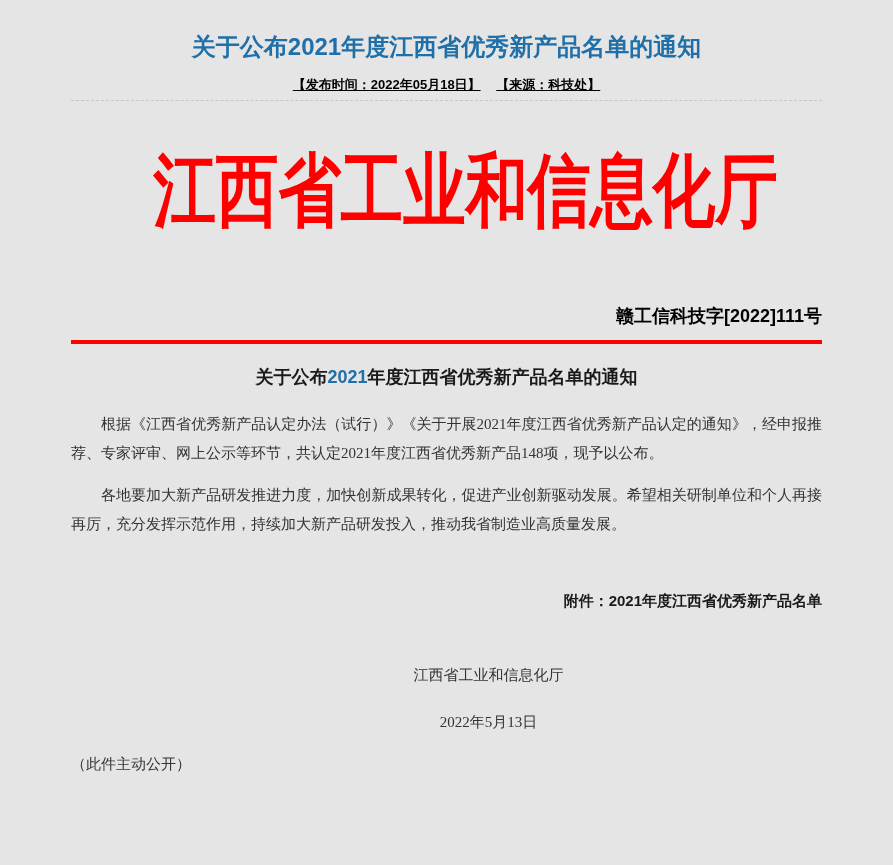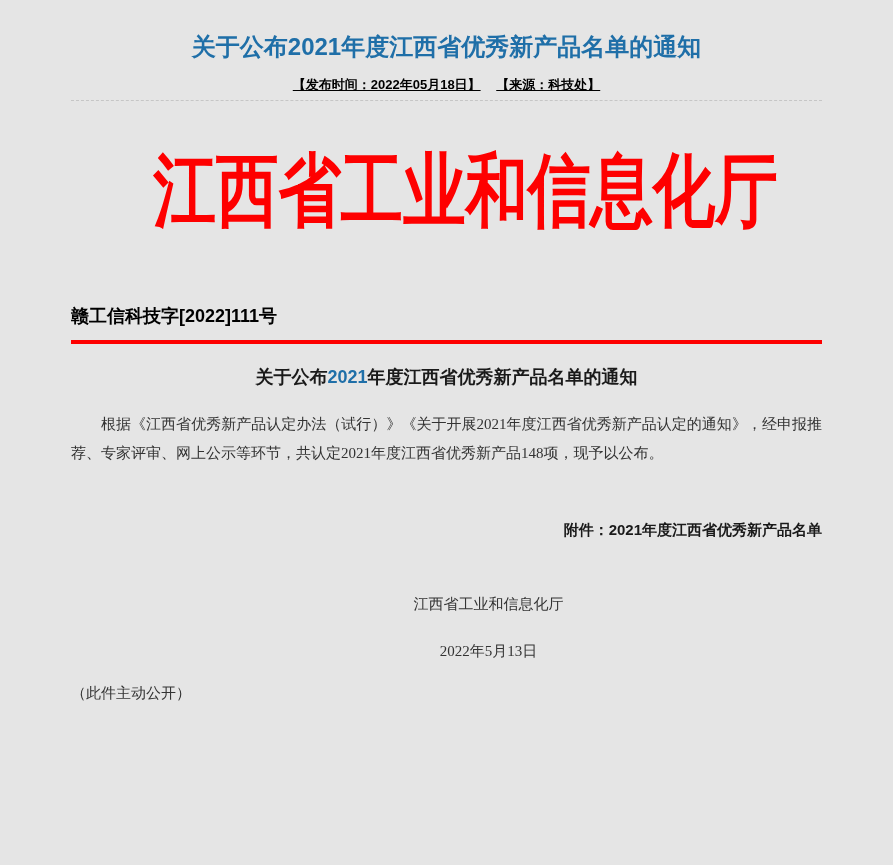--- a/index.html
+++ b/index.html
@@ -50,21 +50,21 @@
     font-family: "Liberation Serif", serif;
     font-weight: bold;
     font-size: 80px;
     line-height: 92px;
     white-space: nowrap;
     transform: scale(0.78, 1);
     transform-origin: 50% 50%;
   }
   .doc-number {
     margin-top: 68px;
-    text-align: left;
+    text-align: right;
     font-size: 18px;
     line-height: 22px;
     font-weight: bold;
     font-family: "Liberation Sans", sans-serif;
   }
   .red-divider {
     margin-top: 13px;
     height: 4px;
     width: 100%;
     background: var(--gov-red, #fe0000);
@@ -140,20 +140,21 @@
     <div class="letterhead">江西省工业和信息化厅</div>
 
     <div class="doc-number">赣工信科技字[2022]111号</div>
 
     <div class="red-divider"></div>
 
     <div class="doc-title"><span>关于公布</span><span class="year">2021</span><span>年度江西省优秀新产品名单的通知</span></div>
 
     <div class="body-text">
       <p class="para para-1">根据《江西省优秀新产品认定办法（试行）》《关于开展2021年度江西省优秀新产品认定的通知》，经申报推荐、专家评审、网上公示等环节，共认定2021年度江西省优秀新产品148项，现予以公布。</p>
+      <p class="para para-2">各地要加大新产品研发推进力度，加快创新成果转化，促进产业创新驱动发展。希望相关研制单位和个人再接再厉，充分发挥示范作用，持续加大新产品研发投入，推动我省制造业高质量发展。</p>
     </div>
 
     <p class="attachment">附件：2021年度江西省优秀新产品名单</p>
 
     <div class="sign-block">
       <div class="signature">江西省工业和信息化厅</div>
       <div class="sign-date">2022年5月13日</div>
     </div>
 
     <p class="footer-note">（此件主动公开）</p>

